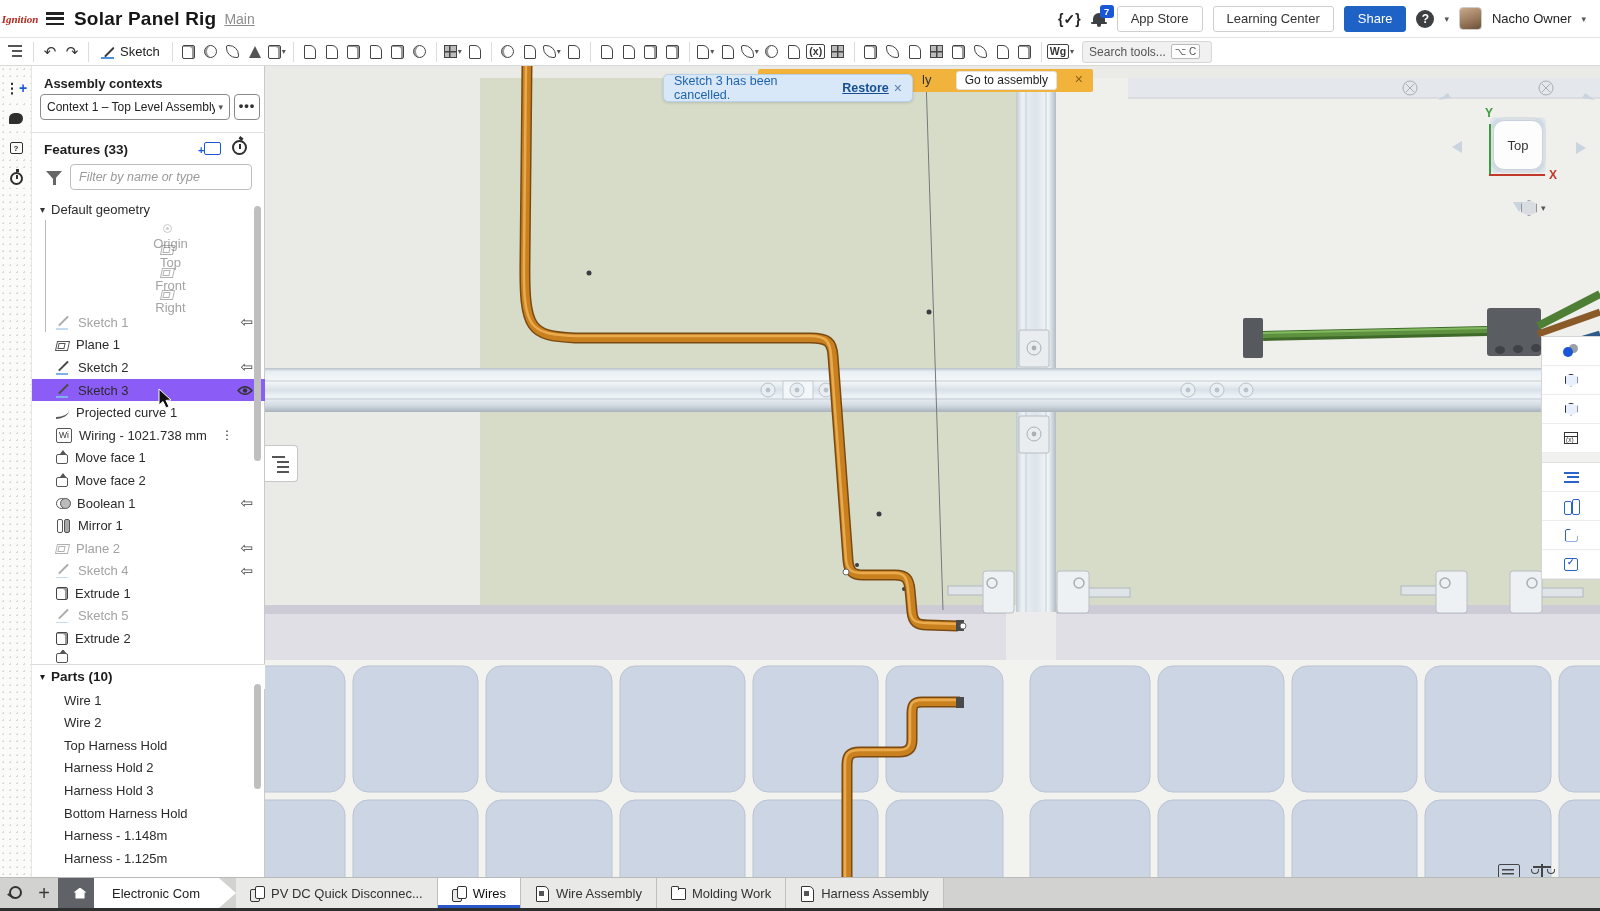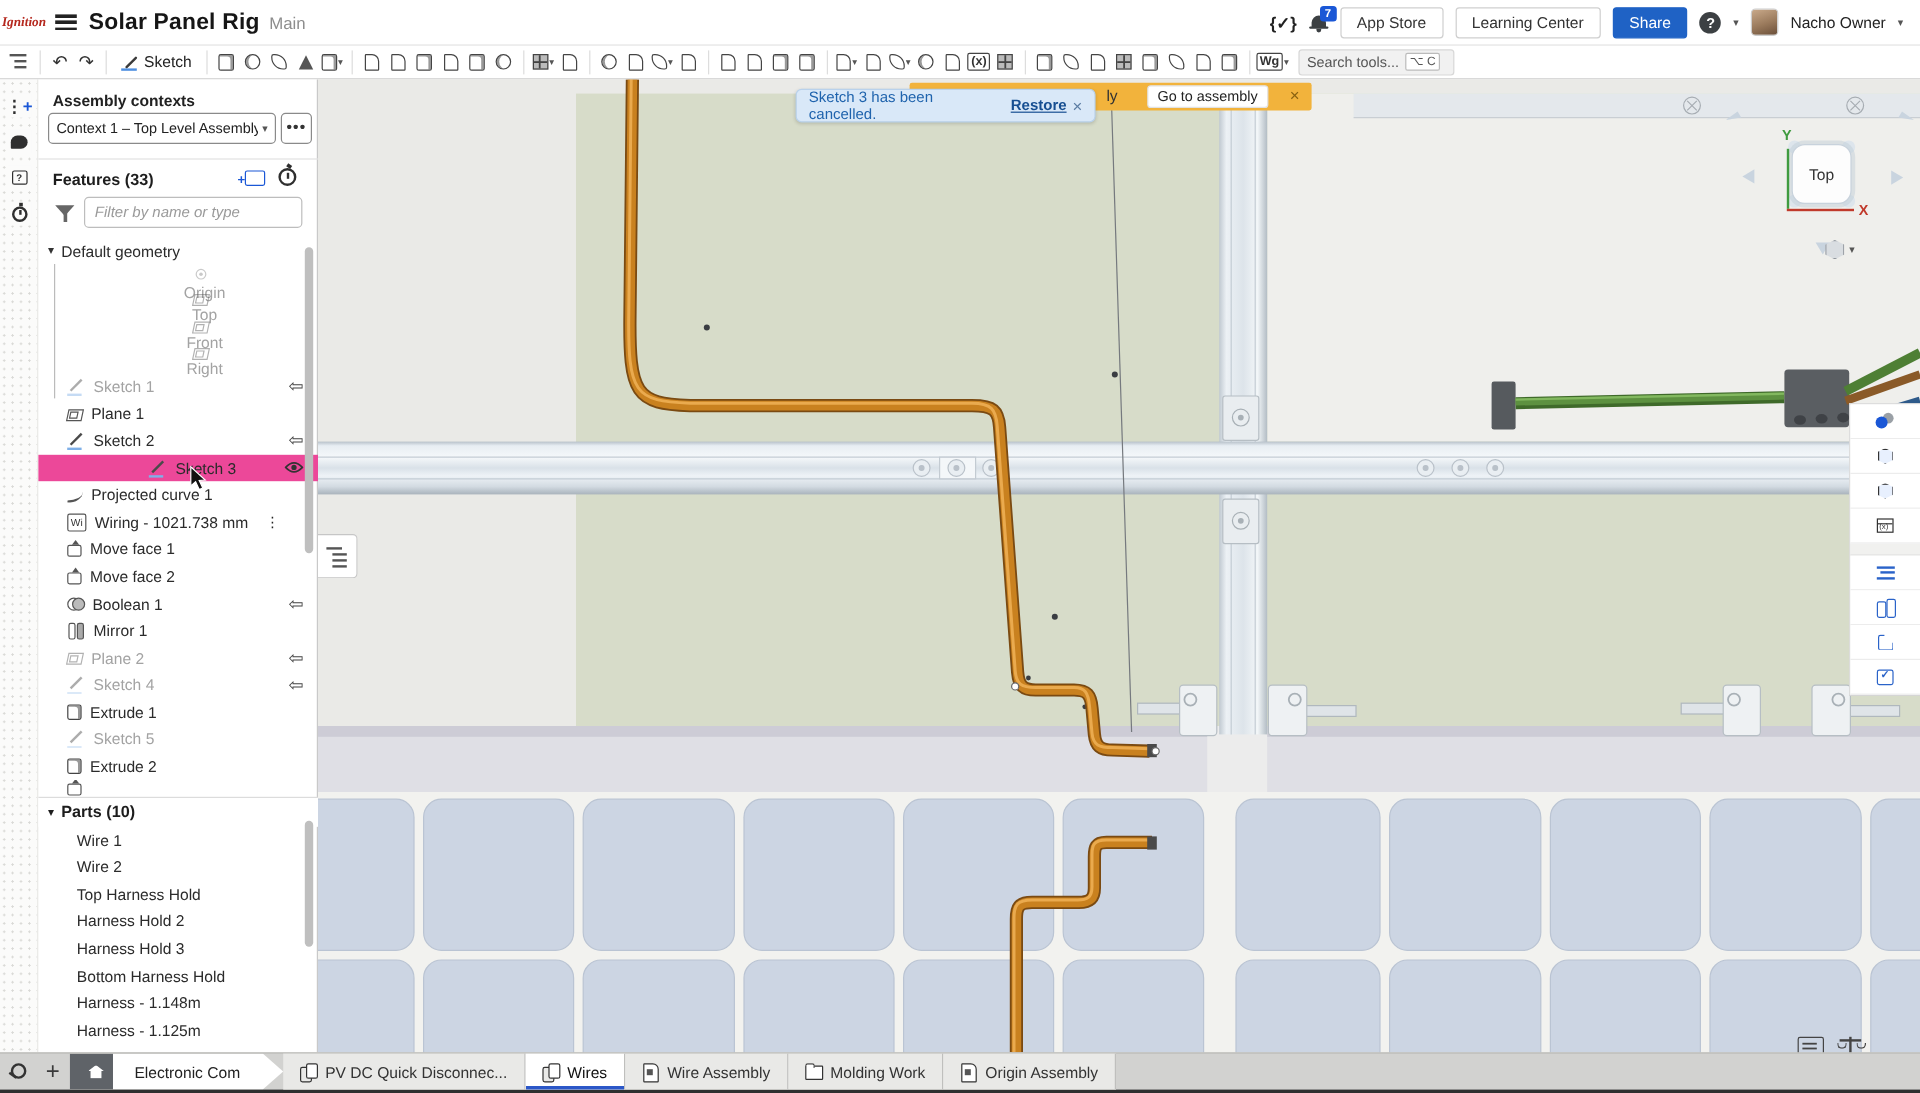--- a/index.html
+++ b/index.html
@@ -7,21 +7,21 @@
     font-family:"Liberation Sans", sans-serif; color:#2b2b2b; }
 
   
   #topbar { position:absolute; left:0; top:0; width:1600px; height:38px; background:#fff;
     border-bottom:1px solid #e4e4e4; display:flex; align-items:center; z-index:60; }
   #logo { width:40px; text-align:center; font-family:"Liberation Serif", serif; font-style:italic;
     font-weight:bold; font-size:11px; color:#b5281e; }
   .hamburger { width:18px; height:13px; margin:0 10px 0 6px; display:flex; flex-direction:column; justify-content:space-between; cursor:pointer;}
   .hamburger i { display:block; height:2.5px; background:#222; }
   #doc-title { font-size:19px; font-weight:bold; color:#161616; letter-spacing:.2px; }
-  #doc-ws { font-size:14px; color:#8d8d8d; margin-left:8px; }
+  #doc-ws { font-size:14px; color:#8d8d8d; margin-left:8px;text-decoration:underline; }
   #topbar-right { margin-left:auto; display:flex; align-items:center; gap:10px; padding-right:14px; }
   #api-icon { font-size:14px; color:#222; font-weight:bold; }
   .bell { position:relative; width:16px; height:16px; }
   .bell .cup { position:absolute; left:2px; top:2px; width:12px; height:10px; background:#3c4043;
     border-radius:6px 6px 1px 1px; }
   .bell .lip { position:absolute; left:0; top:11px; width:16px; height:2px; background:#3c4043; border-radius:1px;}
   .bell .dot { position:absolute; left:6px; top:13.5px; width:4px; height:3px; background:#3c4043; border-radius:0 0 2px 2px;}
   .badge { position:absolute; right:-7px; top:-6px; min-width:14px; height:13px; background:#1a57d6; color:#fff;
     font-size:9.5px; font-weight:bold; border-radius:3px; padding:0 3px; line-height:13px; text-align:center;}
   .tb-btn { height:26px; line-height:24px; padding:0 13px; border:1px solid #cfcfcf; border-radius:3px;
@@ -100,21 +100,21 @@
     border-right:8px solid transparent; border-top:9px solid transparent; border-top-color:#666;}
   .funnel:after { content:""; position:absolute; left:-1.5px; top:-4px; width:3px; height:9px; background:#666;}
   #filter-input { position:absolute; left:38px; top:98px; width:182px; height:26px; border:1px solid #bdbdbd;
     border-radius:4px; font-size:12.5px; padding:0 8px; font-style:italic; color:#444; outline:none;}
   #filter-input::placeholder { color:#9a9a9a; font-style:italic;}
 
   #feature-tree { position:absolute; left:0; top:132px; width:233px; }
   .trow { position:relative; height:22.6px; display:flex; align-items:center; cursor:pointer; padding-left:24px; }
   .trow.hdr { padding-left:8px; font-weight:normal; }
   .trow.hdr .car { font-size:10px; margin-right:6px; color:#333;}
-  .trow.sel { background:#ec4899;justify-content:center; }
+  .trow.sel { background:#8b5cf6; }
   .trow .lbl { color:#2b2b2b; }
   .trow.gray .lbl { color:#a3a3a3; }
   .trow.child { padding-left:44px;flex-direction:column; }
   .trow .trail { position:absolute; right:12px; font-size:15px; color:#444; }
   .trail.dots { right:32px; font-size:12px; color:#222; letter-spacing:0;}
   .connector { position:absolute; left:13px; top:0; width:1px; background:#bbb; }
   .fico { width:15px; height:15px; margin-right:7px; flex:none; position:relative; }
   .gray .fico { opacity:.45; }
   .fi-origin { border:1.6px solid #8a8a8a; border-radius:50%; width:9px !important; height:9px !important; margin:3px 10px 3px 3px !important;}
   .fi-origin:after{content:"";position:absolute;left:2px;top:2px;width:3px;height:3px;border-radius:50%;background:#8a8a8a;}
@@ -844,16 +844,16 @@
       <span class="tab">
         <span class="tabico ico-partstudio"></span>
         <span>Wire Assembly</span>
       </span>
       <span class="tab">
         <span class="tabico ico-folder"></span>
         <span>Molding Work</span>
       </span>
       <span class="tab">
         <span class="tabico ico-partstudio"></span>
-        <span>Origin Assembly</span>
+        <span>Harness Assembly</span>
       </span>
     </span>
 </div>
 
 </body></html>

